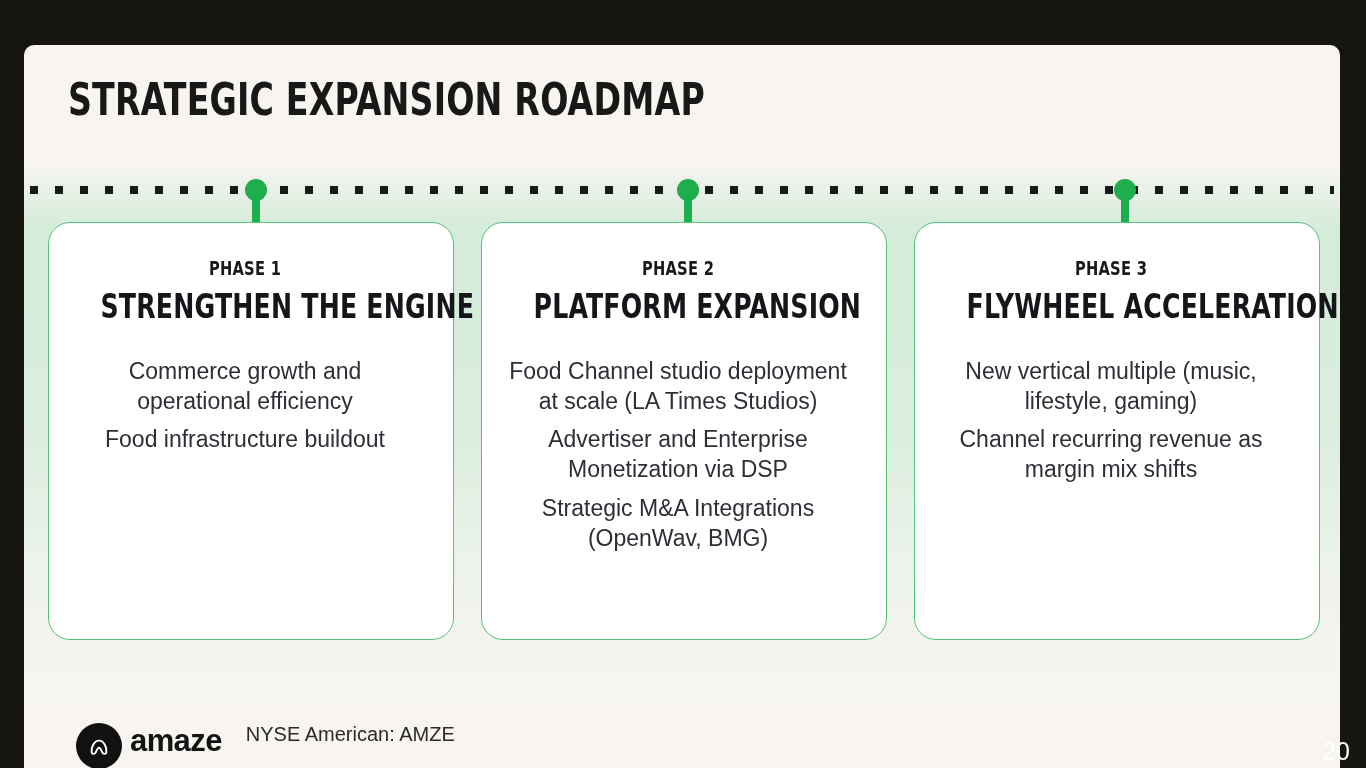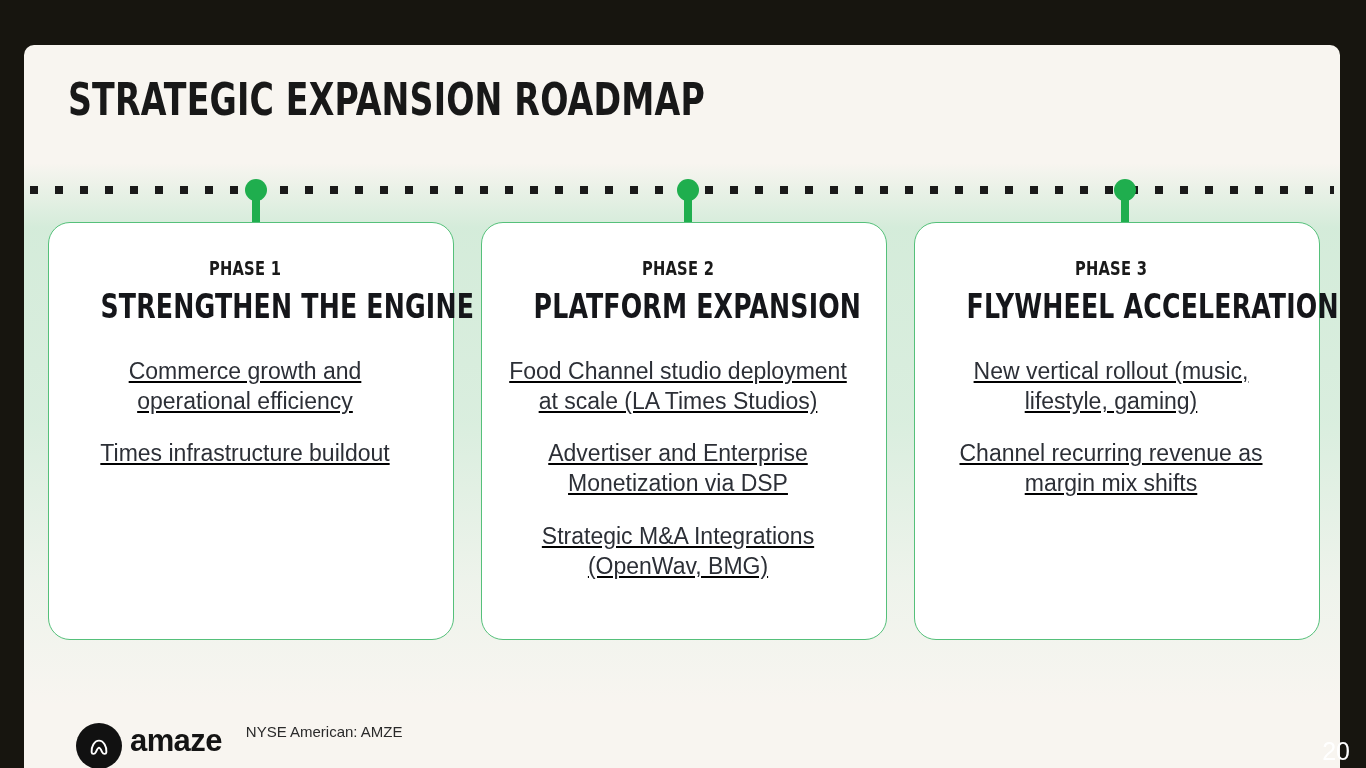--- a/index.html
+++ b/index.html
@@ -98,21 +98,21 @@
   .phase-title {
     font-family:"DejaVu Sans Condensed","Liberation Sans Narrow","Liberation Sans", sans-serif;
     font-weight:700;
     font-size:33px;
     color:#15161A;
     letter-spacing:0.2px;
     transform:scaleX(0.85);
     white-space:nowrap;
     margin-bottom:30px;
   }
-  .bullets { display:flex; flex-direction:column; gap:22px;text-decoration:underline; }
+  .bullets { display:flex; flex-direction:column; gap:8px; }
   .bullet {
     font-family:"Liberation Sans", sans-serif;
     font-weight:300;
     font-size:23px;
     line-height:1.31;
     color:#2C2F36;
   }
 
   
   .callout {
@@ -142,21 +142,21 @@
     font-family:"Liberation Sans", sans-serif;
     font-weight:700;
     font-size:31px;
     letter-spacing:-0.6px;
     color:#141414;
     margin-left:8px;
   }
   .ticker {
     font-family:"Liberation Sans", sans-serif;
     font-weight:400;
-    font-size:15px;
+    font-size:20px;
     color:#2A2A2A;
     margin-left:24px;
     white-space:nowrap;
   }
 
   
   .page-num {
     position:absolute; right:16px; bottom:2px;
     font-family:"Liberation Sans", sans-serif;
     font-weight:400;
@@ -189,39 +189,39 @@
       </div>
     </div>
 
     <div class="cards">
 
       <div class="card">
         <div class="phase-eyebrow">PHASE 1</div>
         <div class="phase-title">STRENGTHEN THE ENGINE</div>
         <div class="bullets">
           <div class="bullet">Commerce growth and operational efficiency</div>
-          <div class="bullet">Times infrastructure buildout</div>
+          <div class="bullet">Food infrastructure buildout</div>
         </div>
       </div>
 
       <div class="card">
         <div class="phase-eyebrow">PHASE 2</div>
         <div class="phase-title">PLATFORM EXPANSION</div>
         <div class="bullets">
           <div class="bullet">Food Channel studio deployment at scale (LA Times Studios)</div>
           <div class="bullet">Advertiser and Enterprise Monetization via DSP</div>
           <div class="bullet">Strategic M&amp;A Integrations (OpenWav, BMG)</div>
         </div>
       </div>
 
       <div class="card">
         <div class="phase-eyebrow">PHASE 3</div>
         <div class="phase-title">FLYWHEEL ACCELERATION</div>
         <div class="bullets">
-          <div class="bullet">New vertical rollout (music, lifestyle, gaming)</div>
+          <div class="bullet">New vertical multiple (music, lifestyle, gaming)</div>
           <div class="bullet">Channel recurring revenue as margin mix shifts</div>
         </div>
       </div>
 
     </div>
 
 
     <div class="brandbar">
       <div class="logo-mark">
         <svg width="28" height="28" viewBox="0 0 28 28" aria-hidden="true">

